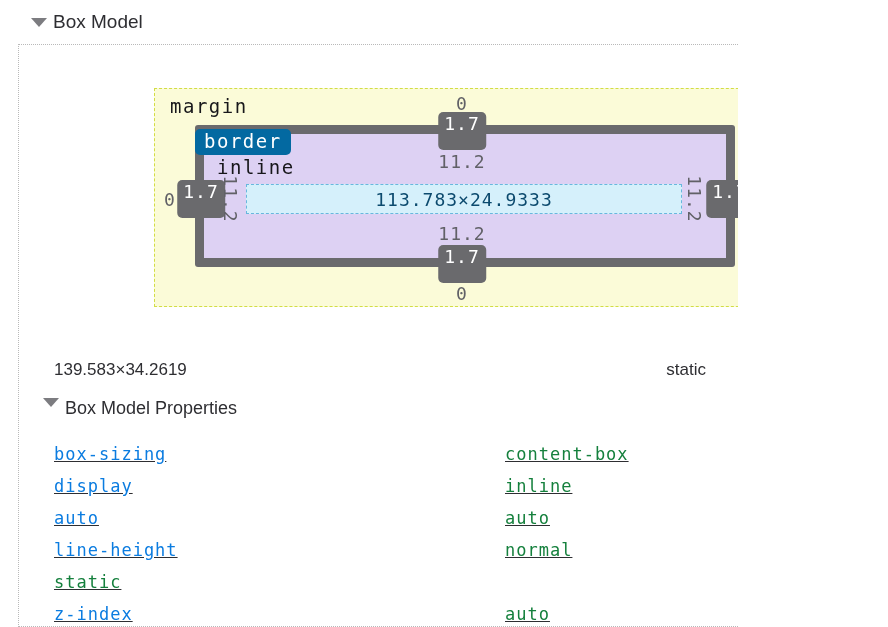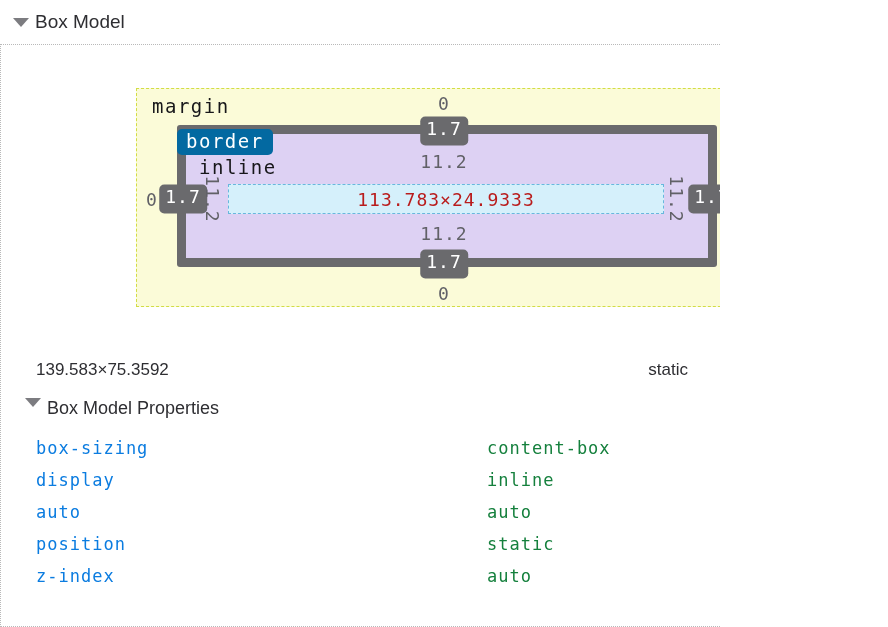--- a/index.html
+++ b/index.html
@@ -1,18 +1,18 @@
 <!DOCTYPE html>
 <html><head>
 <meta charset="utf-8">
 <style>
   html,body { margin:0; padding:0; background:#ffffff; }
   .page {
     position:relative; width:720px; height:627px; background:#ffffff;
-    font-family:"Liberation Sans", sans-serif; color:#2e2e32; overflow:hidden;
+    font-family:"Liberation Sans", sans-serif; color:#2e2e32; overflow:hidden;margin-left:18px;
   }
   
   .panel-header {
     position:absolute; left:0; top:0; width:888px; height:44px;
     display:flex; align-items:center;
   }
   .twisty {
     width:0; height:0; border-left:8px solid transparent; border-right:8px solid transparent;
     border-top:9px solid #7c7c80; margin:0 6px 0 13px;
   }
@@ -28,41 +28,41 @@
   }
   .m-box { position:absolute; left:0; top:0; right:0; bottom:0;
     background:#fbfbd8; border:1px dashed #d2dd45; }
   .b-box { position:absolute; left:41px; top:37px; width:540px; height:142px;
     background:#6a6a6d; border-radius:3px; }
   .p-box { position:absolute; left:9px; top:9px; right:9px; bottom:9px;
     background:#ddd1f3; }
   .c-box { position:absolute; left:92px; top:96px; width:434px; height:28px;
     background:#d5f0fb; border:1px dashed #68b7dd;
     display:flex; align-items:center; justify-content:center;
-    font-size:18px; letter-spacing:1px; color:#b91c1c; }
+    font-size:18px; letter-spacing:1px; color:#0c4a6e; }
   .zone-label { position:absolute; font-size:19px; letter-spacing:1.5px; color:#17171a; }
   .lbl-margin  { left:16px; top:7px;text-align:right; }
   .lbl-border  { left:41px; top:41px; background:#0369a1; color:#ffffff;
     padding:1px 9px 3px; border-radius:5px; }
   .lbl-padding { left:63px; top:68px; }
   .val { position:absolute; transform:translate(-50%,-50%);
     font-size:18px; letter-spacing:1px; color:#616167; white-space:nowrap; }
   .val-badge { position:absolute; transform:translate(-50%,-50%);
     background:#6a6a6d; color:#ffffff; font-size:18px; letter-spacing:1px;
-    padding:1px 6px 7px; border-radius:5px; white-space:nowrap; }
+    padding:1px 6px 16px; border-radius:5px; white-space:nowrap; }
   .vert { transform:translate(-50%,-50%) rotate(90deg); }
   
   .summary-dims { position:absolute; left:36px; top:360px; font-size:17px; color:#2e2e32; }
   .summary-pos  { position:absolute; right:32px; top:360px; font-size:17px; color:#2e2e32; }
   
   .props-header { position:absolute; left:12px; top:398px; display:flex; align-items:flex-start; }
   .props-title  { font-size:18px; color:#2e2e32; }
   .props-list   { position:absolute; left:36px; top:432px; right:32px;
     font-family:"DejaVu Sans Mono","Liberation Mono",monospace; font-size:17px; letter-spacing:1px; }
-  .prop-row  { display:flex; height:32px; align-items:center; }
+  .prop-row  { display:flex; height:32px; align-items:flex-end;text-decoration:underline; }
   .prop-name { width:451px; color:#0b7ce0; }
   .prop-value{ color:#15803d; }
 </style>
 </head>
 <body>
 
 <div class="page">
 
   <div class="panel-header">
     <span class="twisty"></span>
@@ -93,21 +93,21 @@
 
     <span class="val" style="left:16px;  top:111px;">0</span>
     <span class="val-badge" style="left:47px;  top:111px;">1.7</span>
     <span class="val vert" style="left:76px;  top:111px;">11.2</span>
 
     <span class="val vert" style="left:540px; top:111px;">11.2</span>
     <span class="val-badge" style="left:576px; top:111px;">1.7</span>
     <span class="val" style="left:606px; top:111px;">0</span>
   </div>
 
-  <div class="summary-dims">139.583×75.3592</div>
+  <div class="summary-dims">139.583×34.2619</div>
   <div class="summary-pos">static</div>
 
   <div class="props-header">
     <span class="twisty"></span>
     <span class="props-title">Box Model Properties</span>
   </div>
 
   <div class="props-list">
     <div class="prop-row">
       <span class="prop-name">box-sizing</span>
@@ -115,21 +115,24 @@
     </div>
     <div class="prop-row">
       <span class="prop-name">display</span>
       <span class="prop-value">inline</span>
     </div>
     <div class="prop-row">
       <span class="prop-name">auto</span>
       <span class="prop-value">auto</span>
     </div>
     <div class="prop-row">
-      <span class="prop-name">position</span>
+      <span class="prop-name">line-height</span>
+      <span class="prop-value">normal</span>
+    </div>
+    <div class="prop-row">
       <span class="prop-value">static</span>
     </div>
     <div class="prop-row">
       <span class="prop-name">z-index</span>
       <span class="prop-value">auto</span>
     </div>
   </div>
 
 </div>
 

